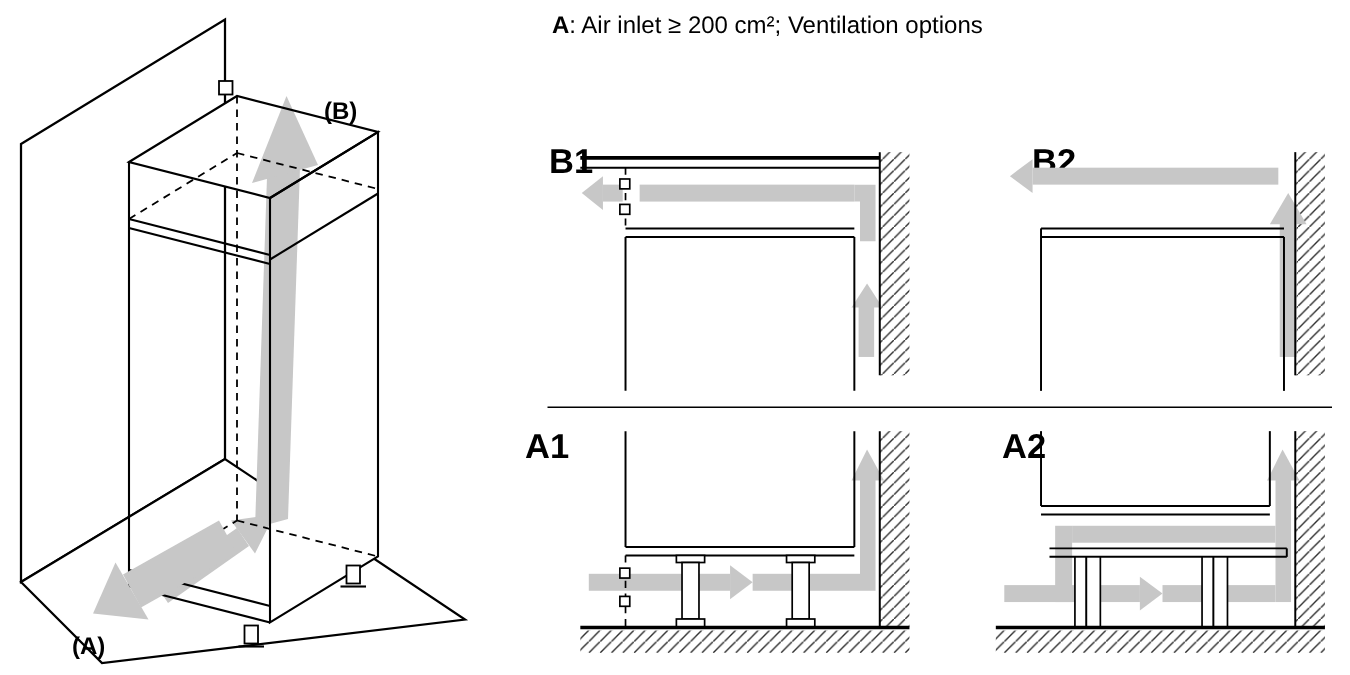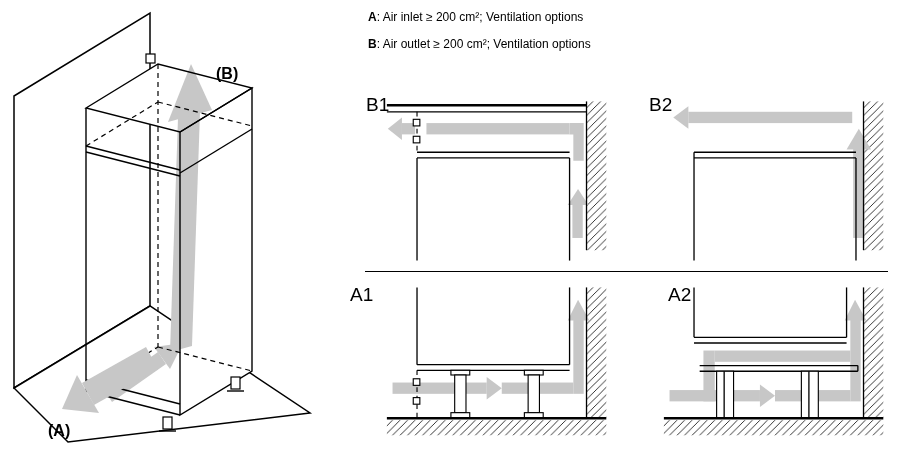--- a/index.html
+++ b/index.html
@@ -1,20 +1,20 @@
 <!DOCTYPE html>
 <html><head>
 <meta charset="utf-8">
 <style>
   html,body{margin:0;padding:0;background:#fff;}
   #stage{position:relative;width:900px;height:450px;background:#ffffff;overflow:hidden;
          font-family:"Liberation Sans", sans-serif;color:#000;}
-  .legend{position:absolute;left:368px;top:4px;font-size:12px;line-height:27px;}
+  .legend{position:absolute;left:368px;top:4px;font-size:16px;line-height:27px;}
   .legend .bold{font-weight:700;}
-  .panel-label{position:absolute;font-weight:400;font-size:19px;}
+  .panel-label{position:absolute;font-weight:700;font-size:23px;}
   .divider{position:absolute;left:365px;top:271px;width:523px;border-top:1.6px solid #000;}
   svg{position:absolute;}
   .ln{stroke:#000;stroke-width:1.4;fill:none;}
   .lnt{stroke:#000;stroke-width:2.6;fill:none;}
   .lnd{stroke:#000;stroke-width:1.2;fill:none;stroke-dasharray:5 4;}
   .face{fill:#ffffff;stroke:none;}
   .faceln{fill:#ffffff;stroke:#000;stroke-width:1.5;}
   .ar{fill:#c7c7c7;stroke:none;}
   .sq{fill:#ffffff;stroke:#000;stroke-width:1.2;}
   .iso-label{font-size:16px;font-weight:600;fill:#000;}
@@ -79,27 +79,24 @@
     </g>
 
     <text class="iso-label" x="48" y="436">(A)</text>
     <text class="iso-label" x="216" y="79">(B)</text>
   </svg>
 
   <div class="legend">
     <div>
       <span class="bold">A</span><span>: Air inlet ≥ 200 cm²; Ventilation options</span>
     </div>
-    <div>
-      <span class="bold">B</span><span>: Air outlet ≥ 200 cm²; Ventilation options</span>
-    </div>
   </div>
 
   <div class="panel-label" style="left:366px;top:94px">B1</div>
-  <div class="panel-label" style="left:649px;top:94px">B2</div>
+  <div class="panel-label" style="left:688px;top:94px">B2</div>
   <div class="panel-label" style="left:350px;top:284px">A1</div>
   <div class="panel-label" style="left:668px;top:284px">A2</div>
 
   <div class="divider"></div>
 
   <svg style="left:385px;top:98px;" width="226" height="166" viewBox="0 0 240 175">
     <defs>
       <pattern id="phB1" width="8" height="8" patternUnits="userSpaceOnUse">
         <path d="M-2,10 L10,-2" stroke="#2b2b2b" stroke-width="1"></path>
       </pattern>

